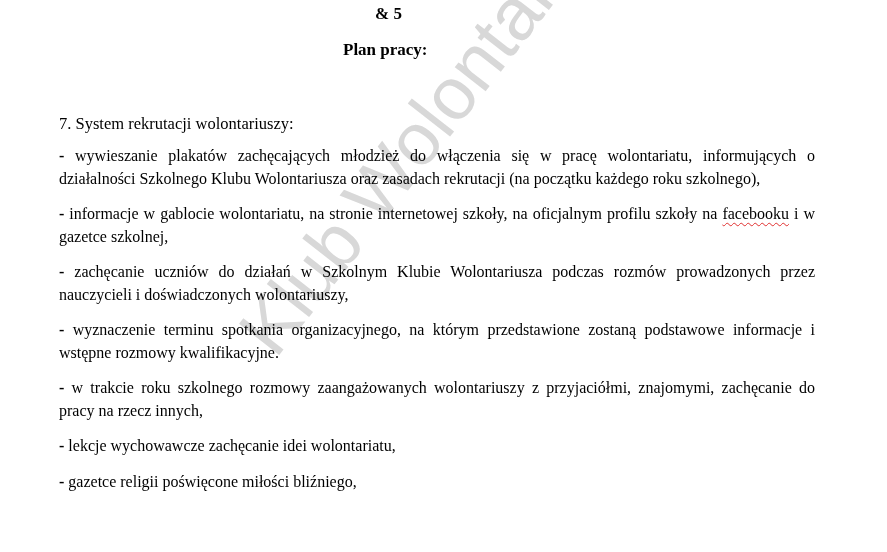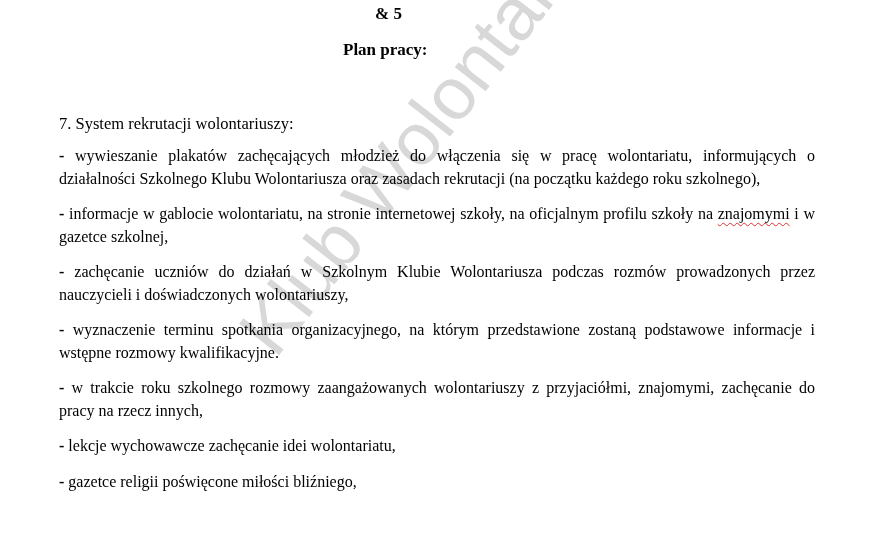--- a/index.html
+++ b/index.html
@@ -103,21 +103,21 @@
 
     <div class="section-number">&amp; 5</div>
     <div class="section-title">Plan pracy:</div>
 
     <div class="list-heading">7. System rekrutacji wolontariuszy:</div>
 
     <div class="items">
 
       <p class="item"><span class="dash">-</span><span> wywieszanie plakatów zachęcających młodzież do włączenia się w pracę wolontariatu, informujących o działalności Szkolnego Klubu Wolontariusza oraz zasadach rekrutacji (na początku każdego roku szkolnego),</span></p>
 
-      <p class="item"><span class="dash">-</span><span> informacje w gablocie wolontariatu, na stronie internetowej szkoły, na oficjalnym profilu szkoły na </span><span class="spell">znajomymi</span><span> i w gazetce szkolnej,</span></p>
+      <p class="item"><span class="dash">-</span><span> informacje w gablocie wolontariatu, na stronie internetowej szkoły, na oficjalnym profilu szkoły na </span><span class="spell">facebooku</span><span> i w gazetce szkolnej,</span></p>
 
       <p class="item"><span class="dash">-</span><span> zachęcanie uczniów do działań w Szkolnym Klubie Wolontariusza podczas rozmów prowadzonych przez nauczycieli i doświadczonych wolontariuszy,</span></p>
 
       <p class="item"><span class="dash">-</span><span> wyznaczenie terminu spotkania organizacyjnego, na którym przedstawione zostaną podstawowe informacje i wstępne rozmowy kwalifikacyjne.</span></p>
 
       <p class="item"><span class="dash">-</span><span> w trakcie roku szkolnego rozmowy zaangażowanych wolontariuszy z przyjaciółmi, znajomymi, zachęcanie do pracy na rzecz innych,</span></p>
 
       <p class="item"><span class="dash">-</span><span> lekcje wychowawcze zachęcanie idei wolontariatu,</span></p>
 
       <p class="item"><span class="dash">-</span><span> gazetce religii poświęcone miłości bliźniego,</span></p>

